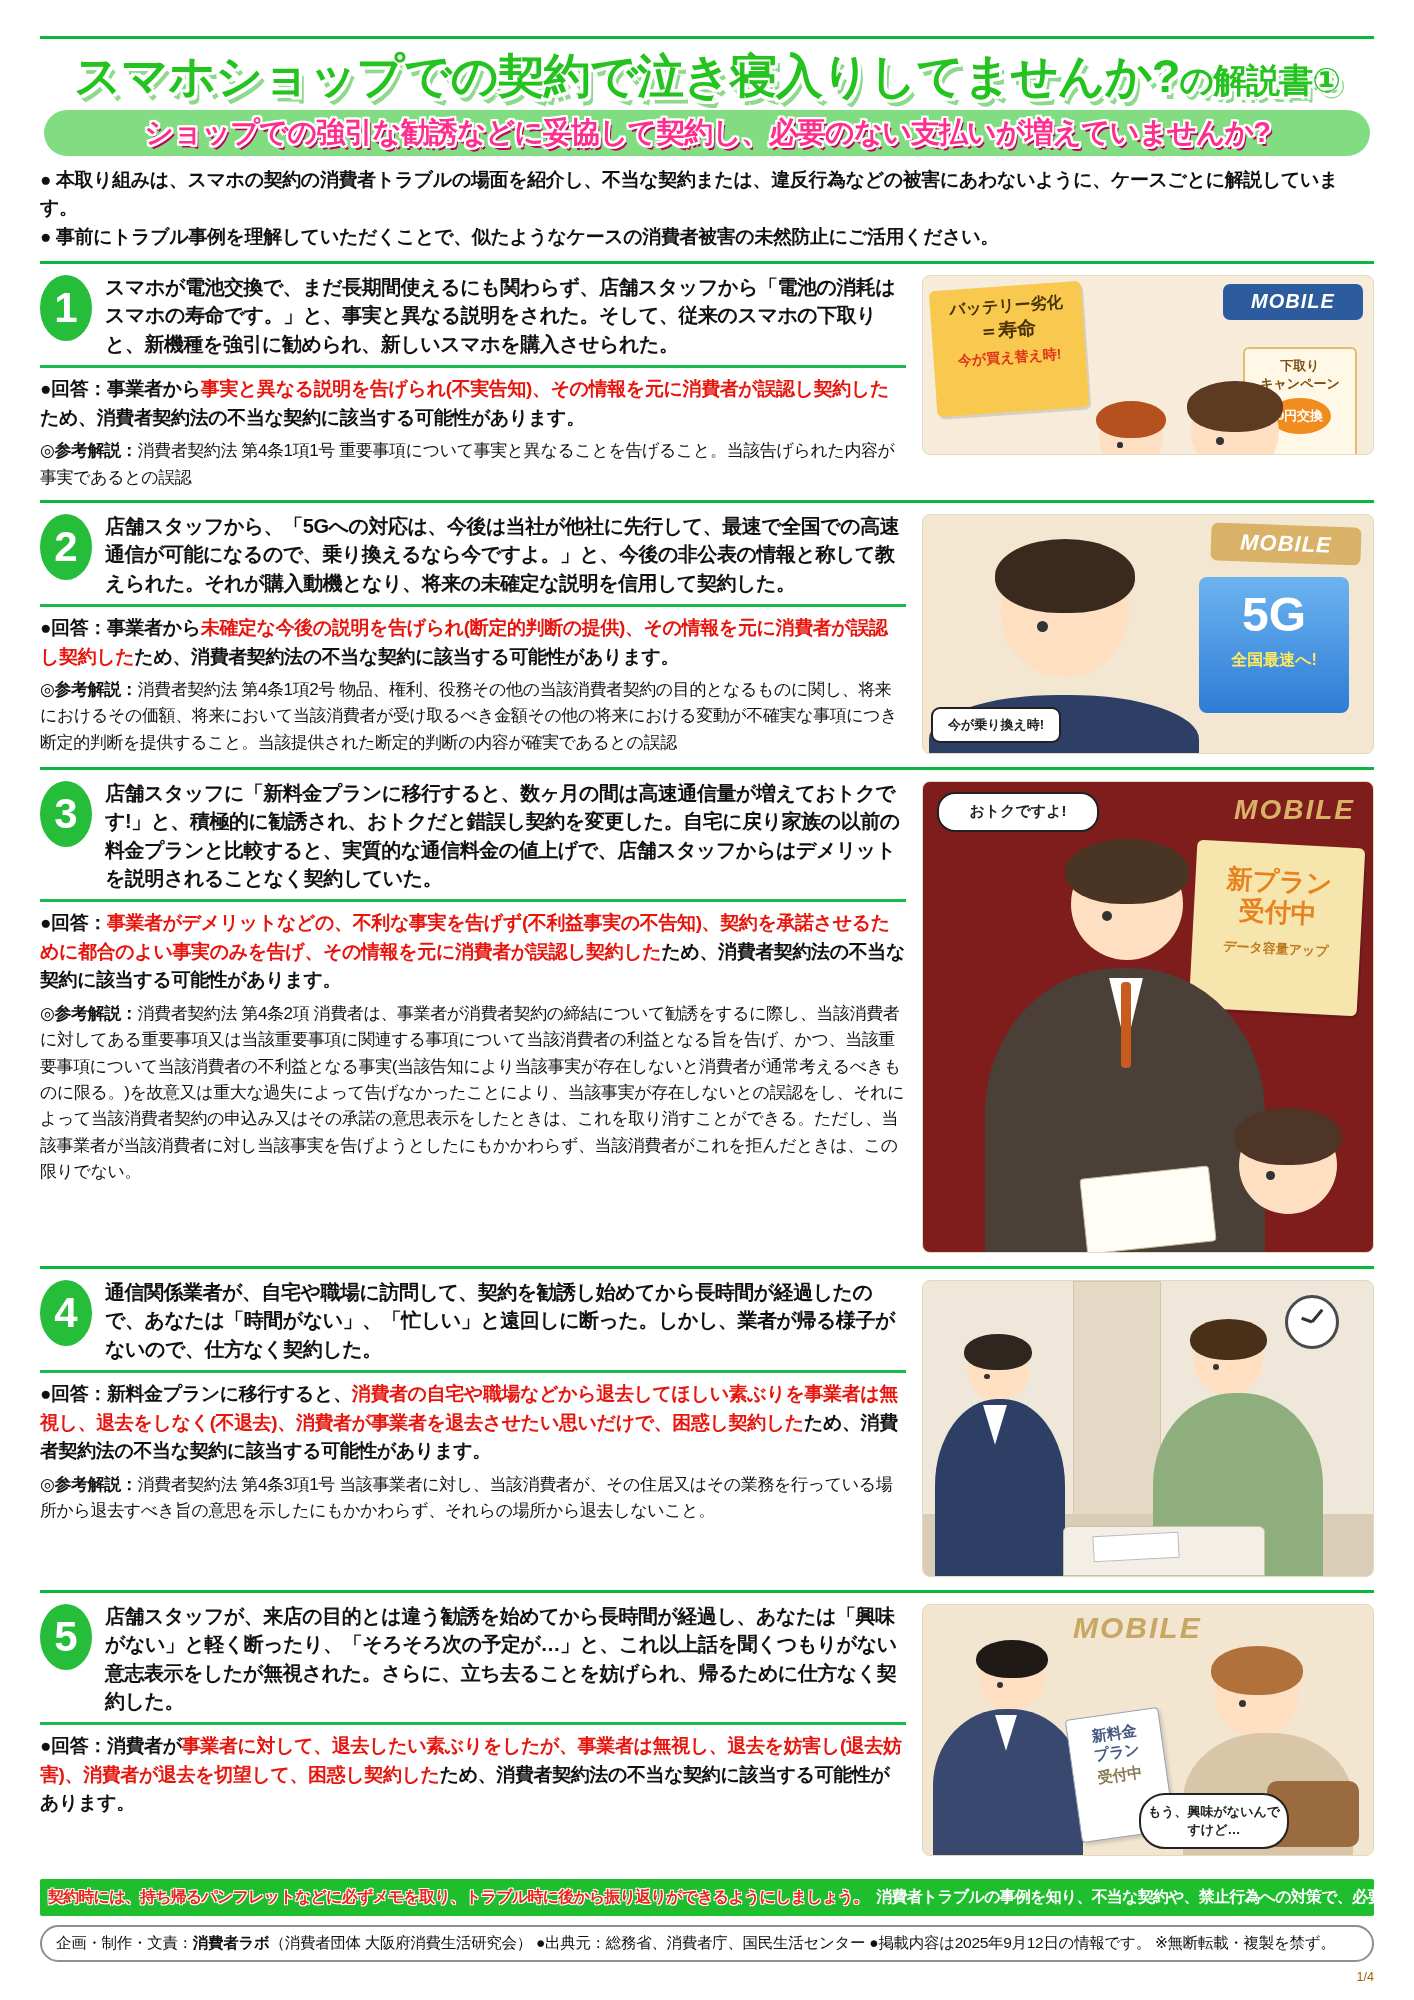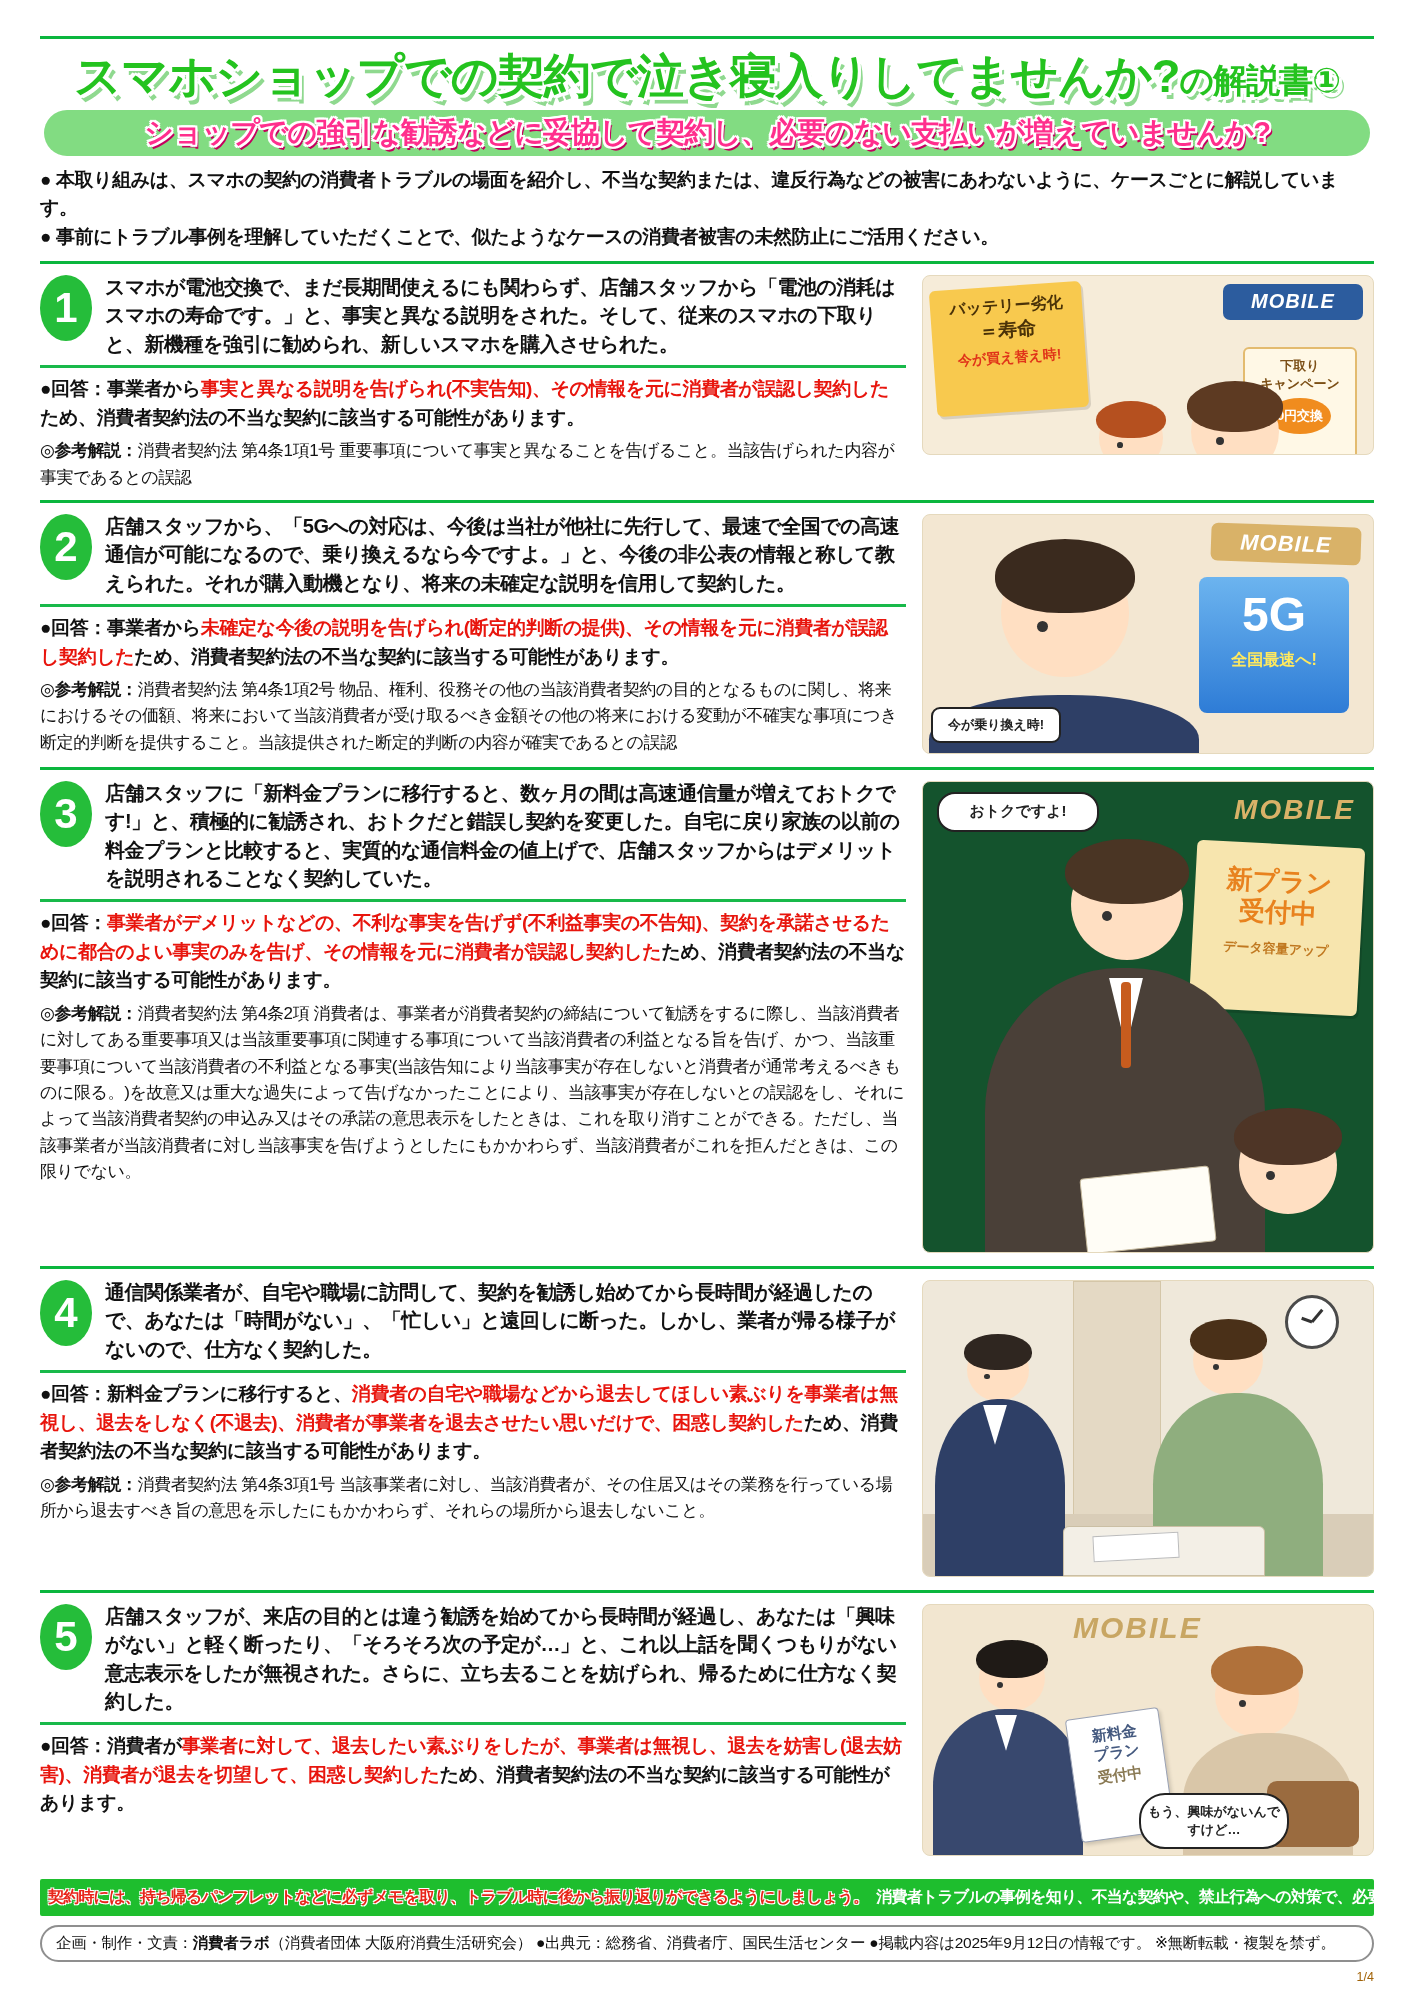--- a/index.html
+++ b/index.html
@@ -47,21 +47,21 @@
 
   
   .case{border-top:3px solid #0ab63e;padding:9px 0 7px;zoom:1;}
   .case::after{content:"";display:block;clear:both;}
   .illus{
     float:right;margin:2px 0 6px 16px;border-radius:8px;position:relative;
     overflow:hidden;background:#f6ecd9;border:1px solid #e5d9bd;width:450px;
   }
   .il1{height:178px;}
   .il2{height:238px;background:#f3e7d2;}
-  .il3{height:470px;background:#14532d;}
+  .il3{height:470px;background:#7f1d1d;}
   .il4{height:295px;background:#efe8da;}
   .il5{height:250px;background:#f2e6d0;}
 
   .case-head{display:flex;gap:13px;align-items:flex-start;}
   .num-badge{
     flex:0 0 auto;width:52px;height:66px;border-radius:50%;
     background:#25bd3a;color:#fff;font-size:42px;font-weight:900;
     display:flex;align-items:center;justify-content:center;margin-top:2px;
   }
   .headline{margin:0;font-size:20px;font-weight:900;line-height:1.42;letter-spacing:-0.5px;}

